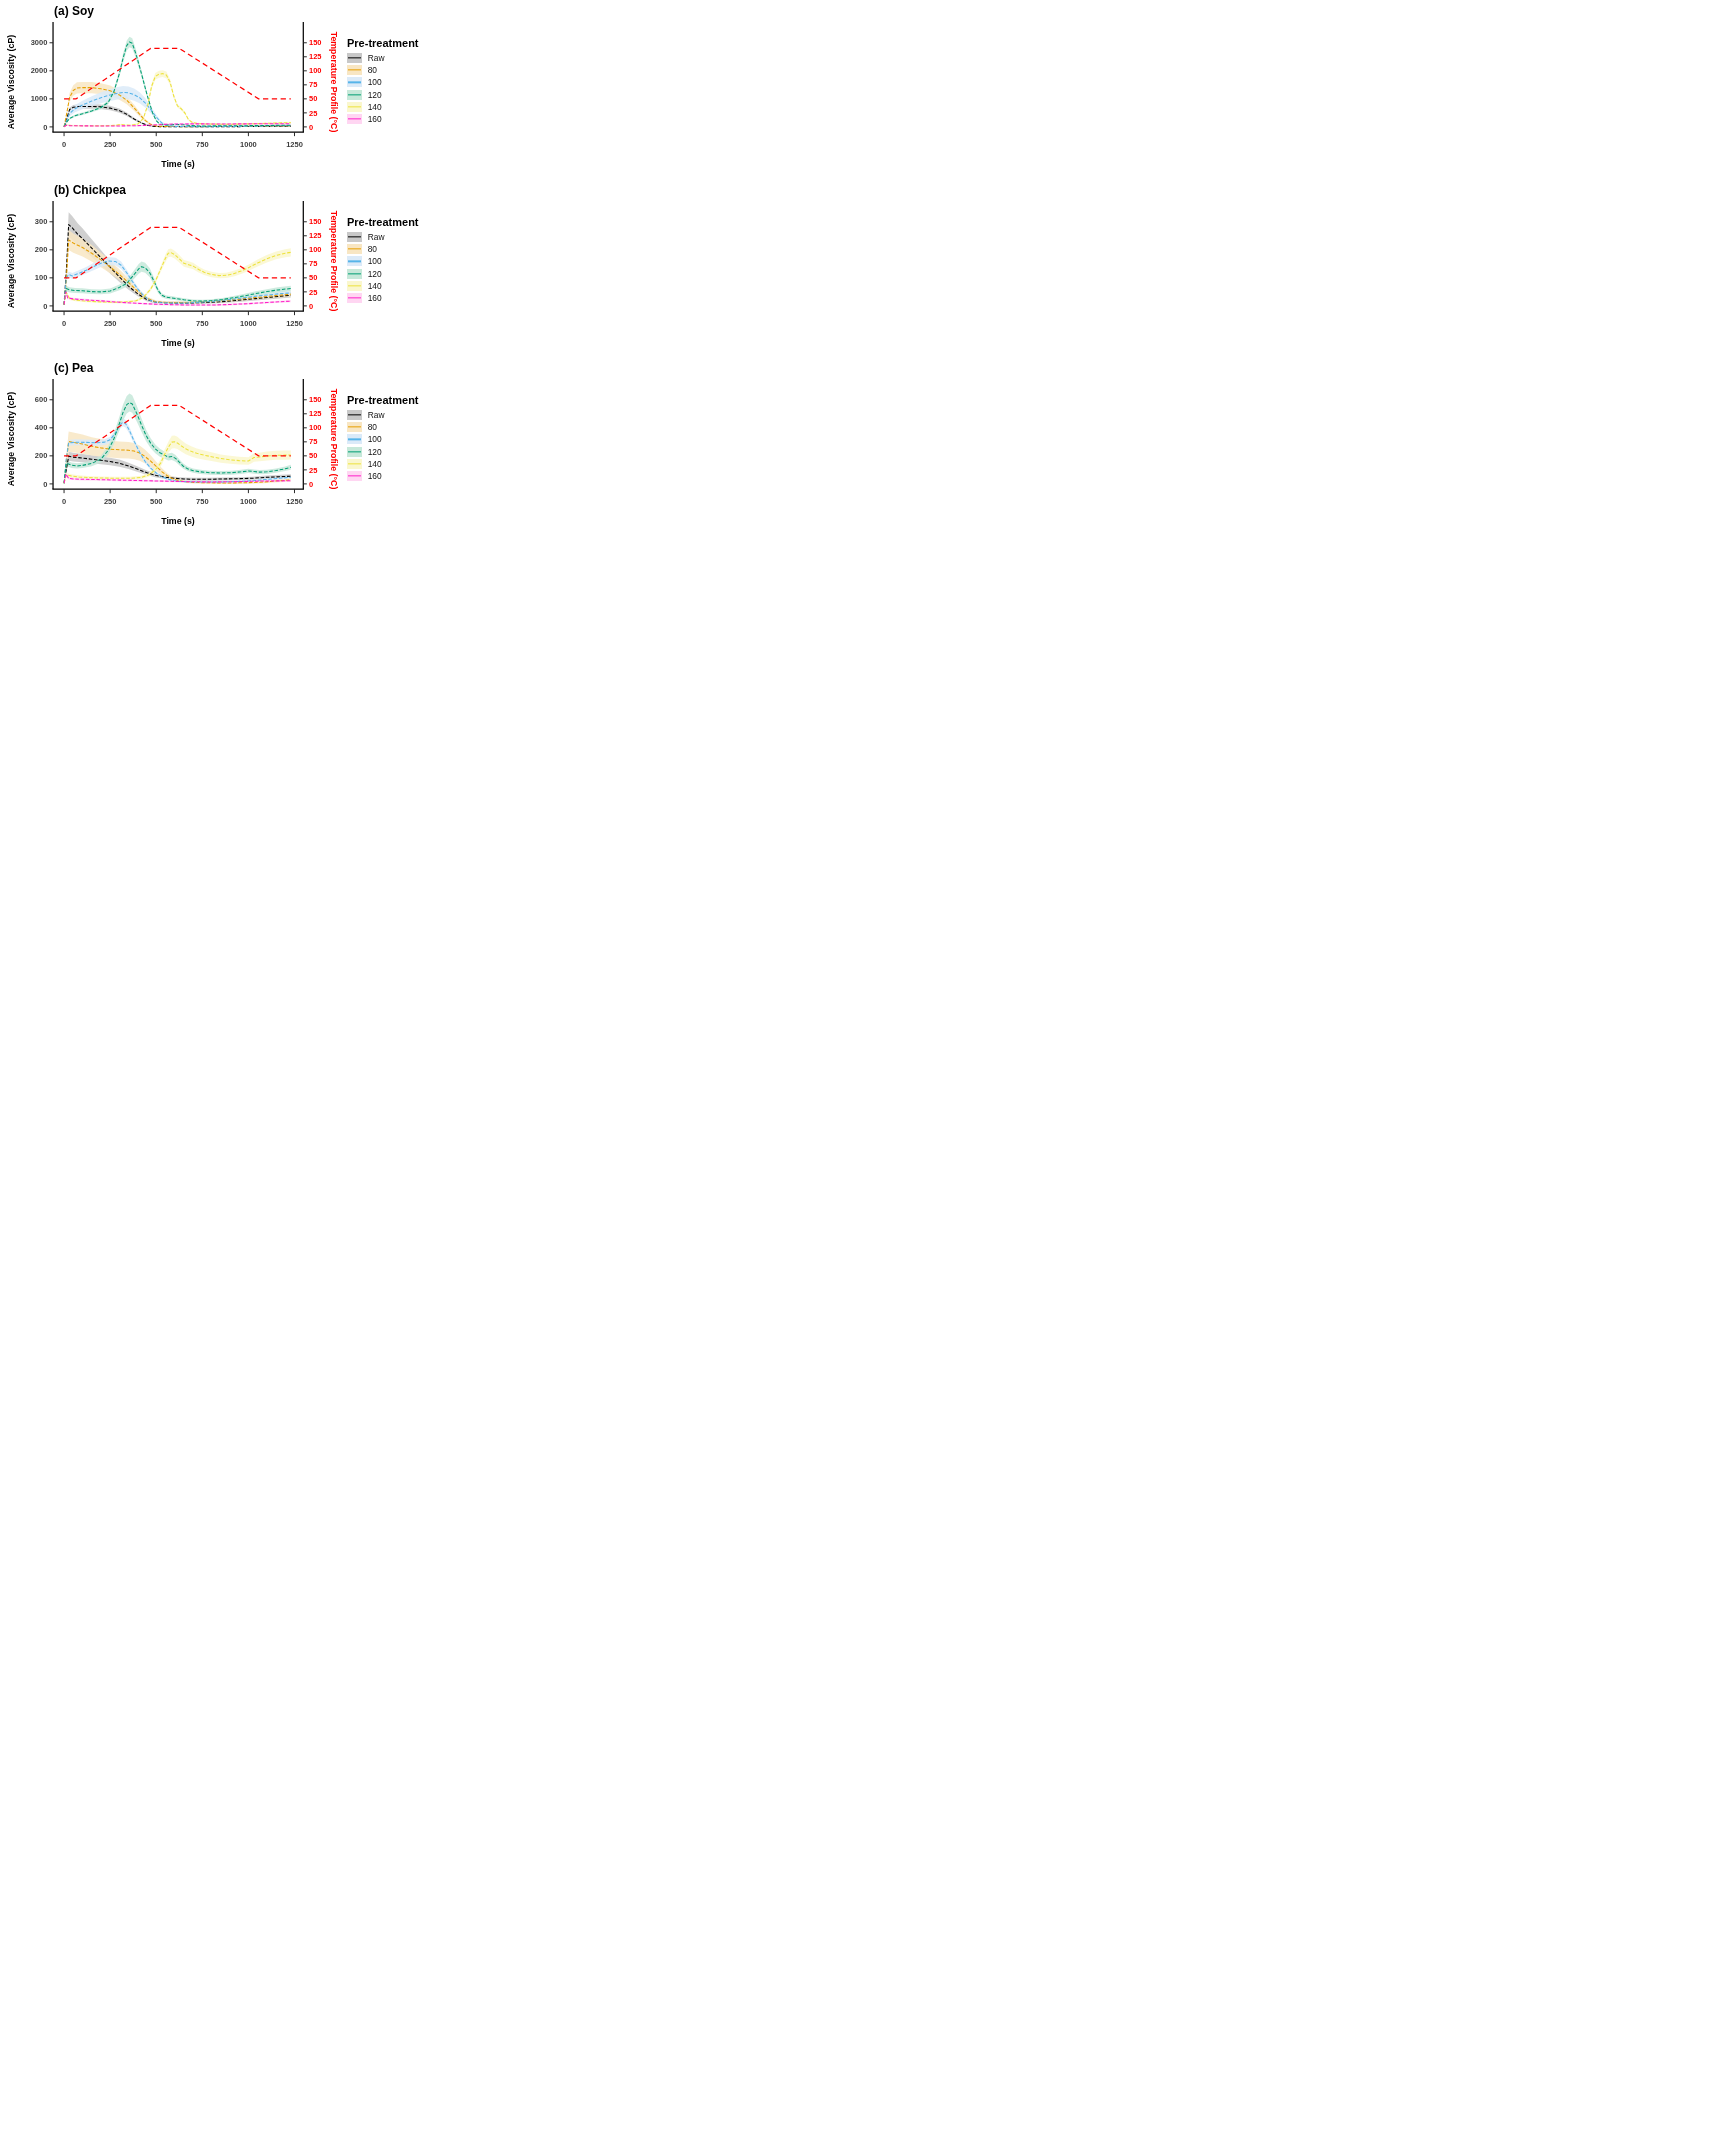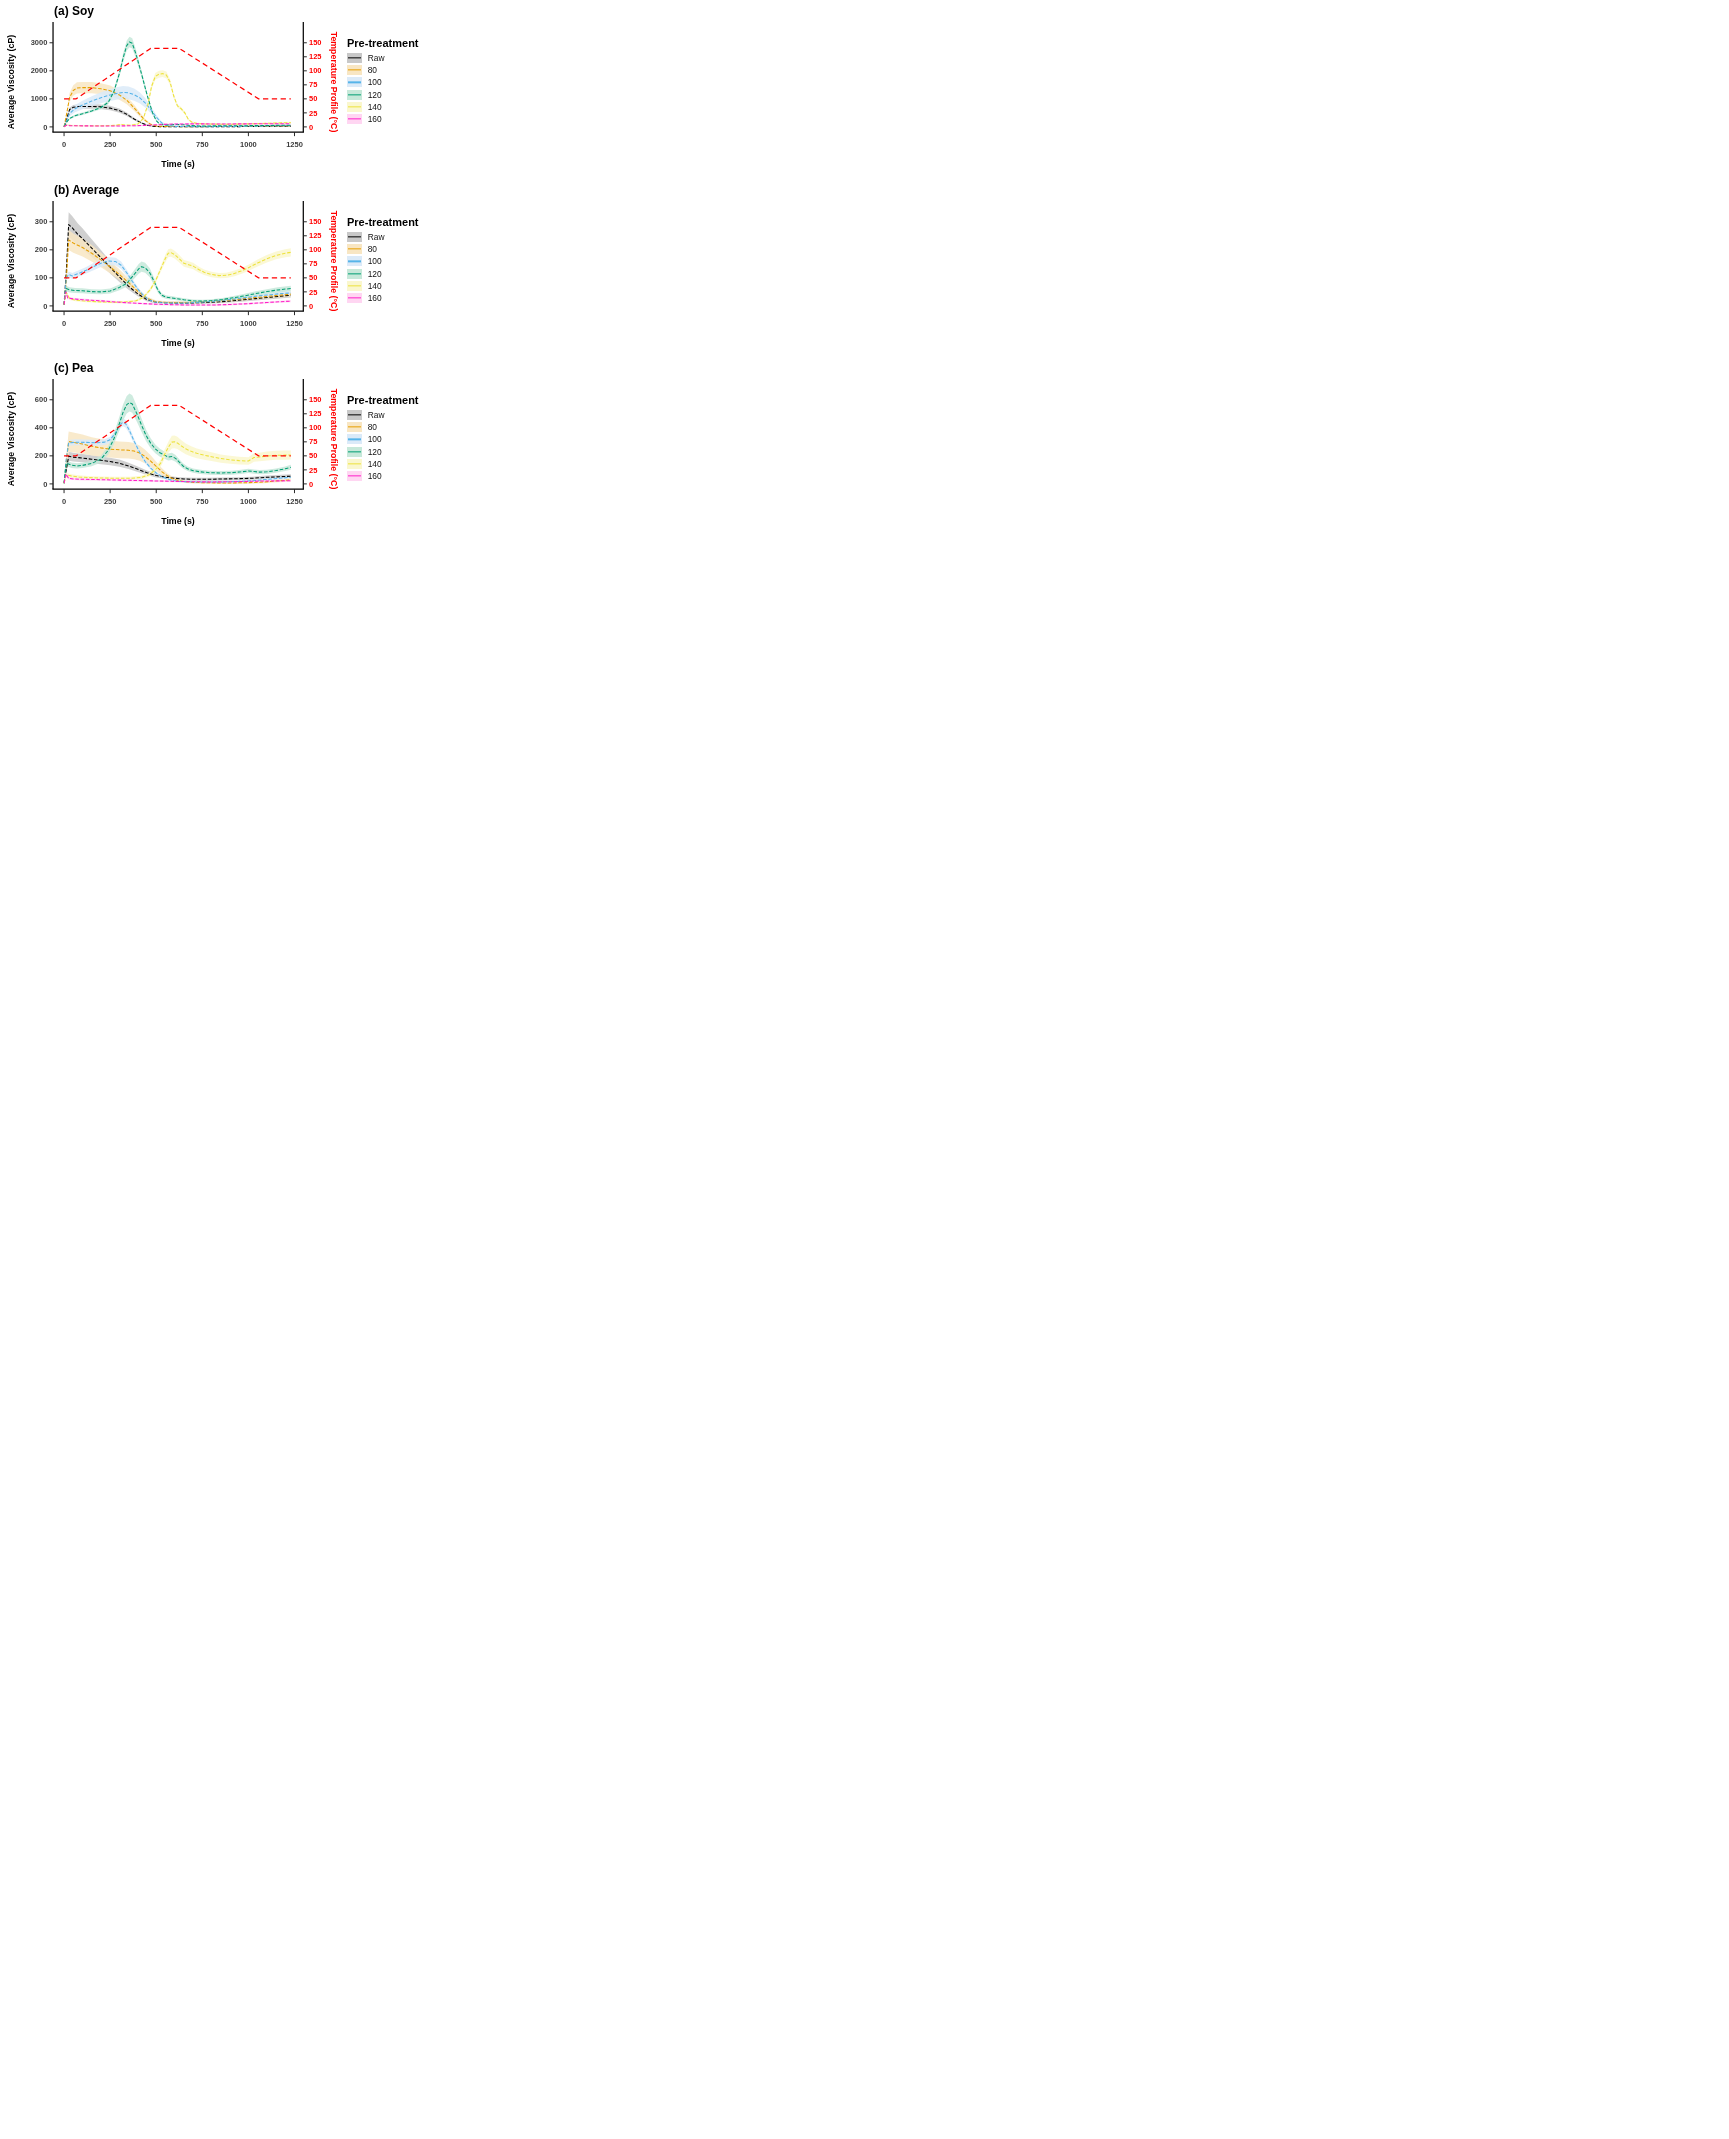--- a/index.html
+++ b/index.html
@@ -193,21 +193,21 @@
           <line x1="688" y1="192.54545454545456" x2="696" y2="192.54545454545456" stroke="#222" stroke-width="2.2"></line>
           <text x="701" y="198.54545454545456" text-anchor="start" class="tick-label-right">75</text>
           <line x1="688" y1="160.72727272727275" x2="696" y2="160.72727272727275" stroke="#222" stroke-width="2.2"></line>
           <text x="701" y="166.72727272727275" text-anchor="start" class="tick-label-right">100</text>
           <line x1="688" y1="128.9090909090909" x2="696" y2="128.9090909090909" stroke="#222" stroke-width="2.2"></line>
           <text x="701" y="134.9090909090909" text-anchor="start" class="tick-label-right">125</text>
           <line x1="688" y1="97.0909090909091" x2="696" y2="97.0909090909091" stroke="#222" stroke-width="2.2"></line>
           <text x="701" y="103.0909090909091" text-anchor="start" class="tick-label-right">150</text>
         </g>
       </svg>
-    <div class="panel-title">(b) Average</div>
+    <div class="panel-title">(b) Chickpea</div>
     <div class="ylab">Average Viscosity (cP)</div>
     <div class="y2lab">Temperature Profile (°C)</div>
     <div class="xlab">Time (s)</div>
     <div class="legend">
       <div class="legend-title">Pre-treatment</div>
       <div class="legend-items">
           <div class="legend-item">
             <div class="legend-key" style="background: rgb(200, 200, 200);">
               <div class="legend-key-line" style="background: rgb(0, 0, 0);"></div>
             </div>

